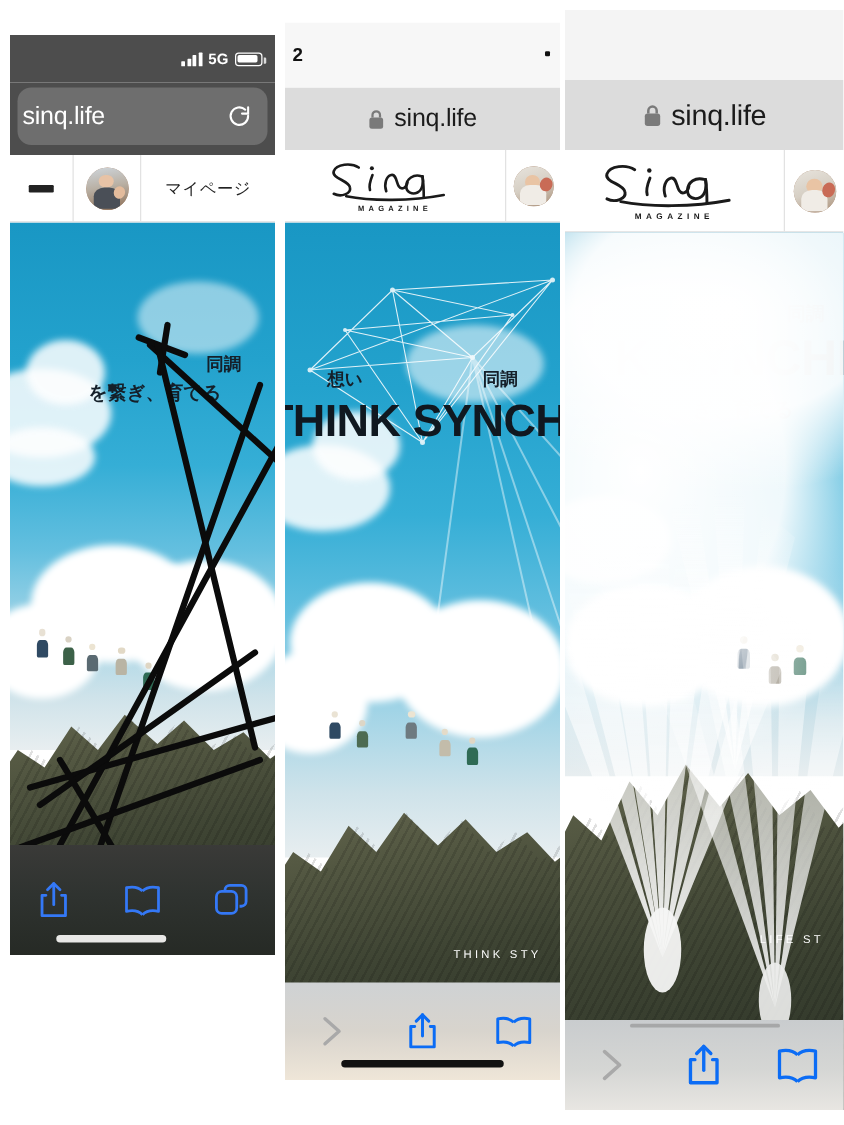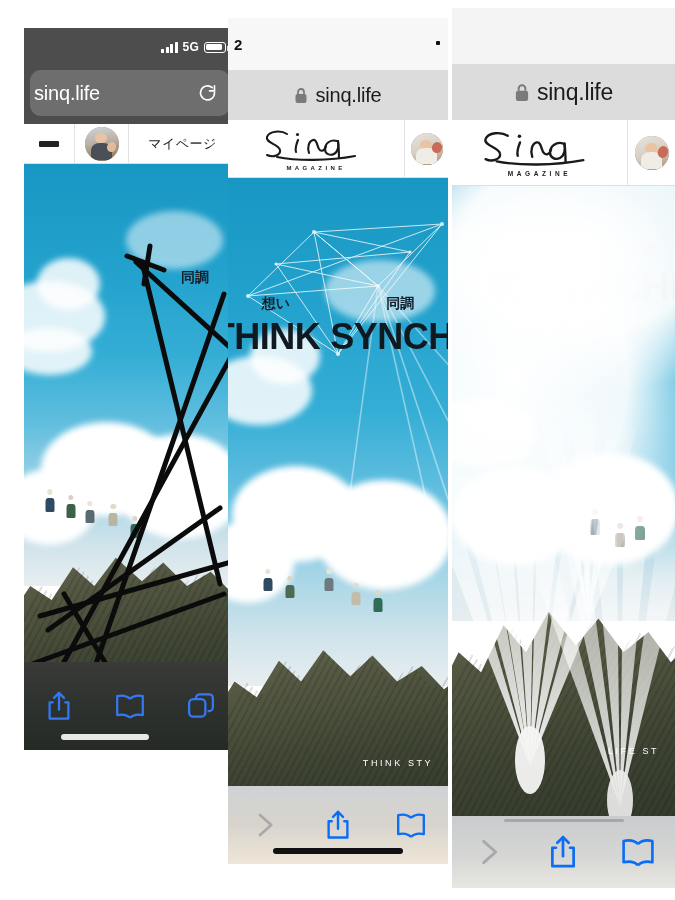--- a/index.html
+++ b/index.html
@@ -129,21 +129,21 @@
   .tb-light2 { background:linear-gradient(180deg,#c9ccce 0%,#d5d6d4 55%,#e8e6e2 100%); }
   .tbtn { flex:1; display:flex; align-items:center; justify-content:center; }
   .homebar { position:absolute; left:50%; transform:translateX(-50%);
              border-radius:100px; }
 </style>
 </head>
 <body>
 
 <div class="stage">
 
-  <div class="panel" style="left:24px; top:28px; width:212px; height:800px;">
+  <div class="panel" style="left:8px; top:28px; width:212px; height:800px;">
 
     <div class="statusbar sb-dark" style="height:38px;">
       <div class="sb-right">
         <div class="sig">
           <i></i>
             <i></i>
             <i></i>
             <i></i>
         </div>
         <div class="netlabel">5G</div>
@@ -158,21 +158,21 @@
         <div class="url-dark-txt">sinq.life</div>
         <span class="reload">
           <svg width="21" height="21" viewBox="0 0 24 24" fill="none" stroke="#ffffff" stroke-width="1.9" stroke-linecap="round">
             <path d="M20 11a8 8 0 1 1-2.6-5.6"></path>
             <path d="M20 3.2V9h-5.6"></path>
           </svg>
         </span>
       </div>
     </div>
 
-    <div class="sitenav" style="height:40px;">
+    <div class="sitenav" style="height:54px;">
       <div class="nav-cell" style="width:50px;">
         <span class="burger" style="width:20px;height:6px;"></span>
       </div>
       <div class="nav-cell nav-div" style="width:54px;">
         <span class="avatar" style="width:34px;height:34px;">
           <span class="sky"></span>
             <span class="head"></span>
           <span class="body"></span>
             <span class="arm"></span>
         </span>
@@ -215,20 +215,21 @@
           <span class="h" style="background:#dfd6c4;"></span>
           <span class="b" style="background:#2f6b55;"></span>
         </span>
       </div>
 
       <div class="hero-copy" style="top:18%;">
         <div class="kicker" style="font-size:14px;gap:60px;padding-left:70px;">
           <span></span>
           <span>同調</span>
         </div>
+        <div class="subline" style="font-size:15px;margin-top:4px;padding-left:20px;">を繋ぎ、育てる</div>
       </div>
 
       <div class="lsm" style="bottom:16px;font-size:9px;letter-spacing:2.6px;">LIFE STYLE MAGAZINE</div>
 
       <div class="scribble">
         <svg width="212" height="586" viewBox="0 0 212 586" fill="none" stroke="#0b0b0b" stroke-width="5" stroke-linecap="round">
           <path d="M112 98 L222 198"></path>
           <path d="M103 92 L140 106"></path>
           <path d="M126 82 L120 120"></path>
           <path d="M118 98 L196 420"></path>

